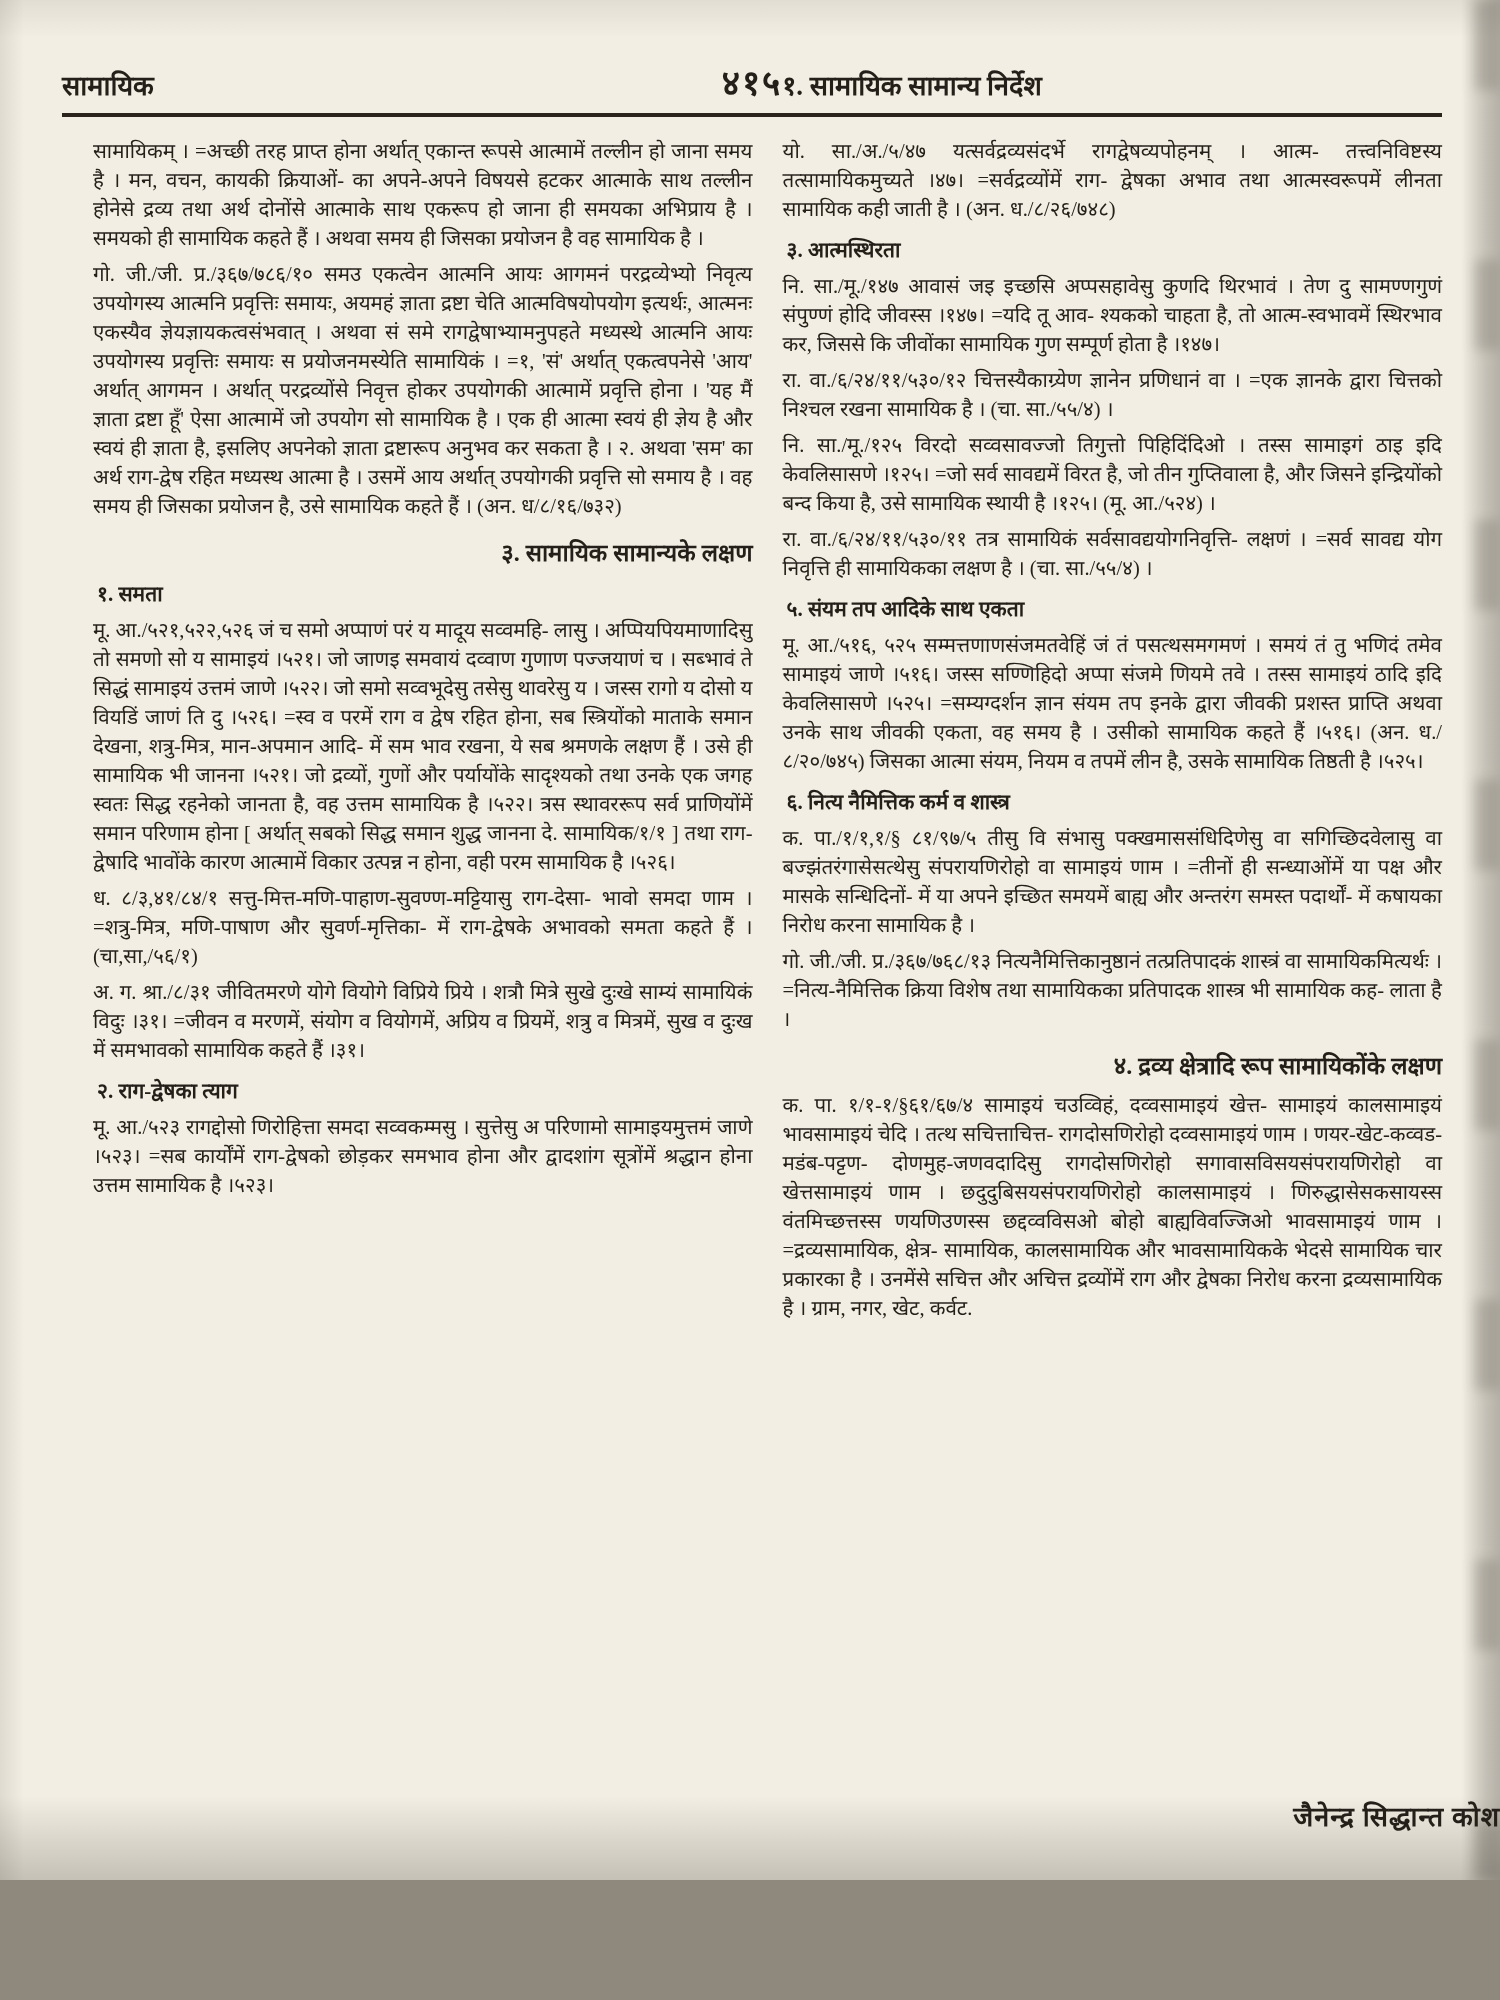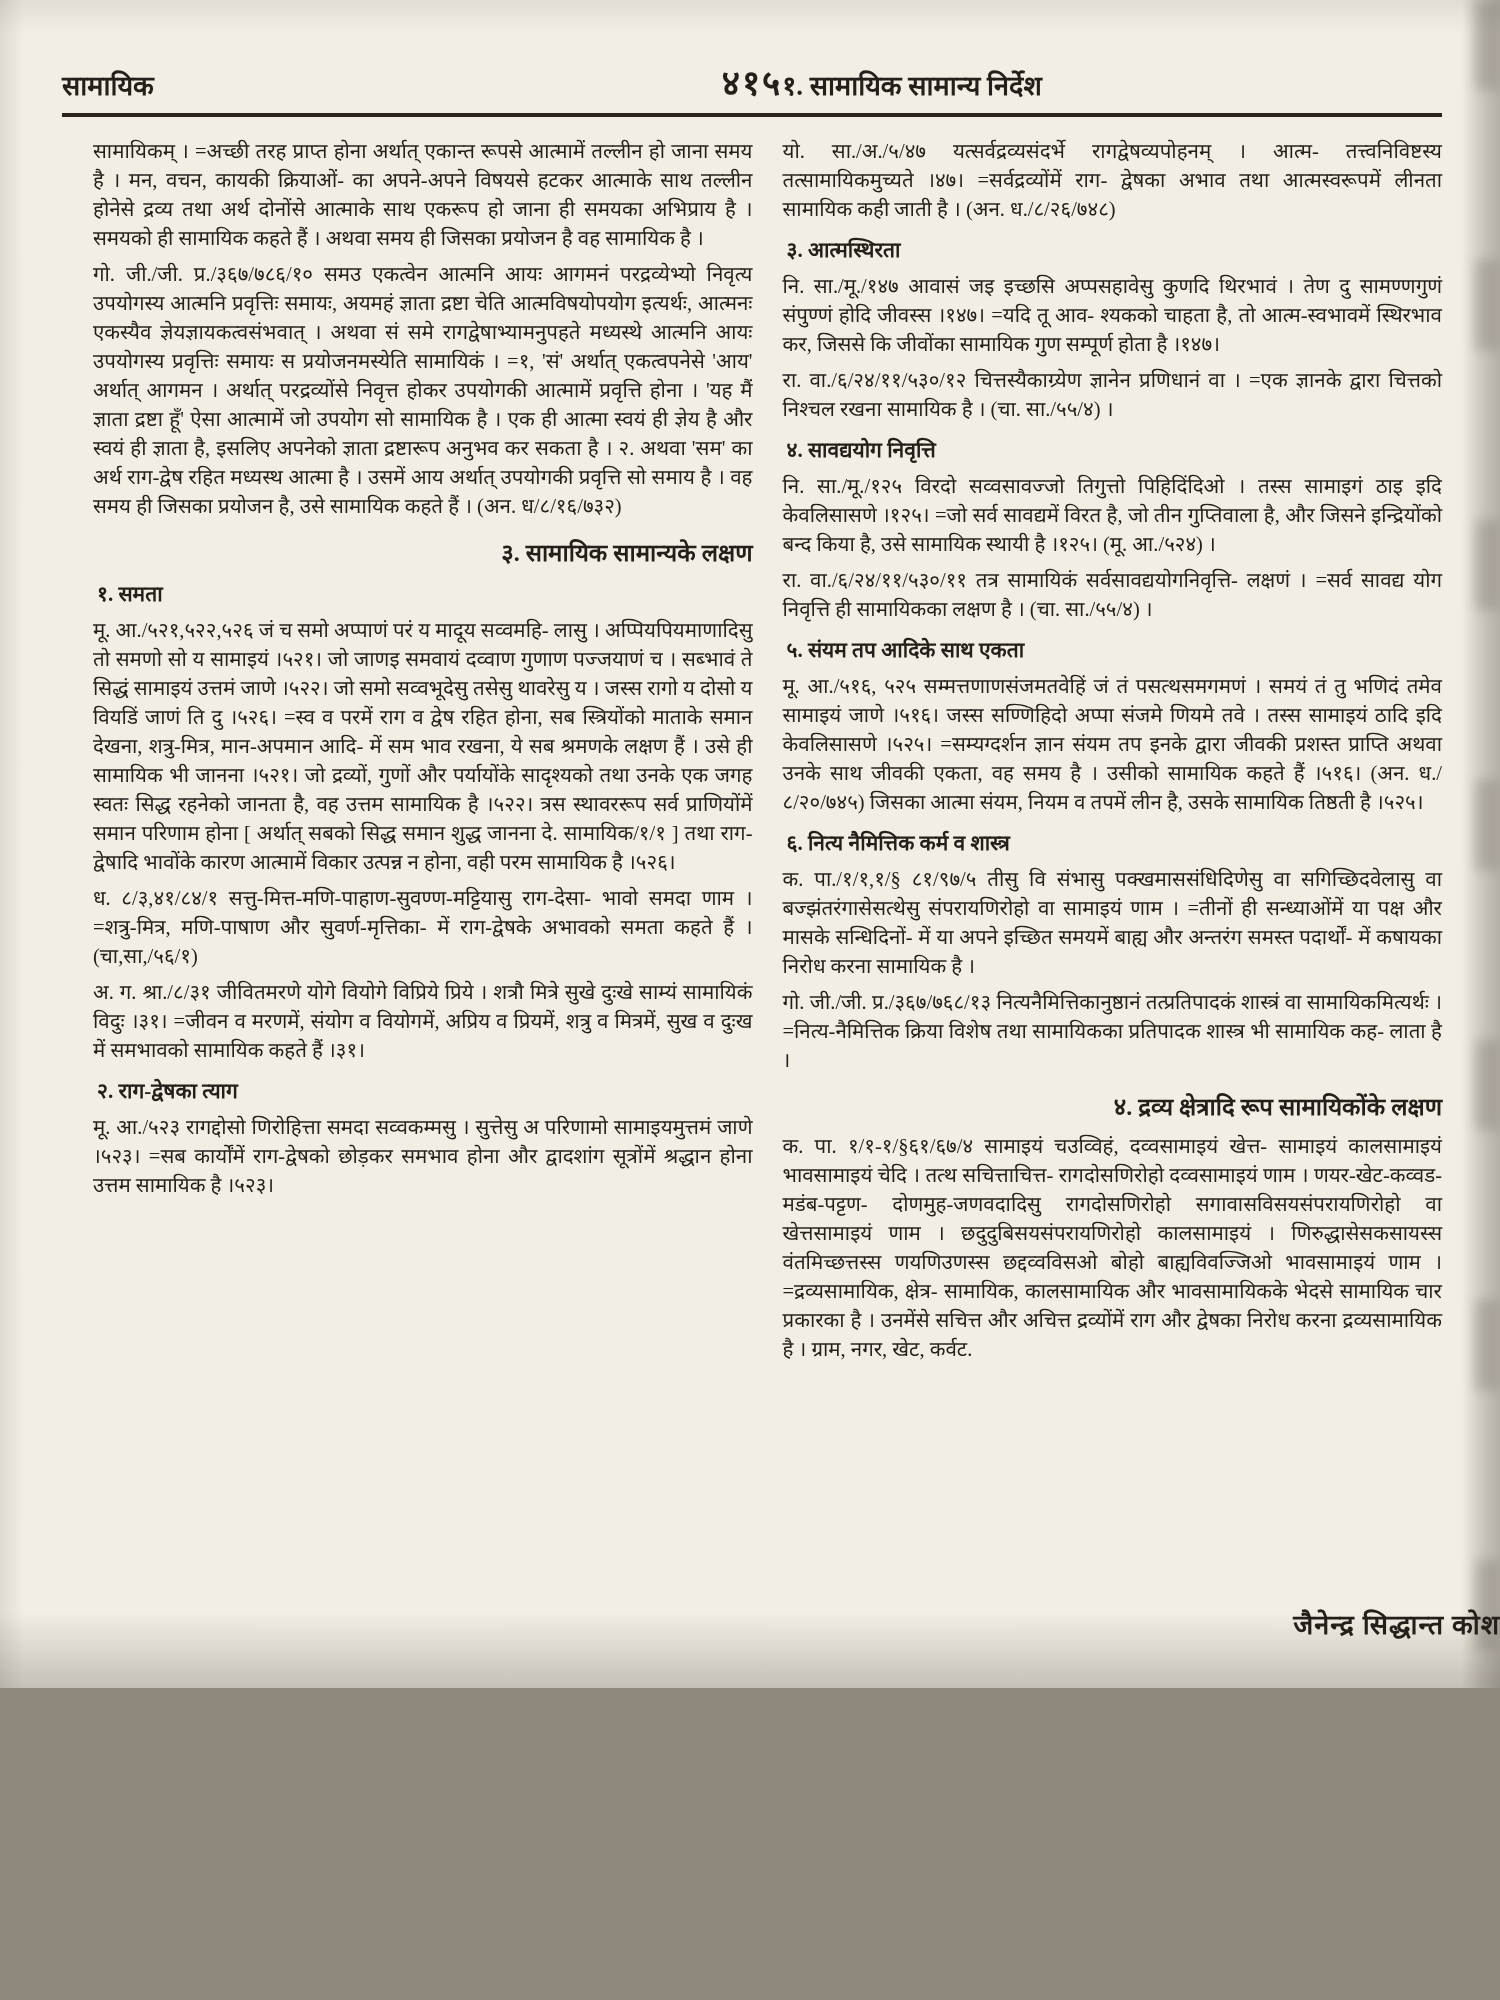--- a/index.html
+++ b/index.html
@@ -3,21 +3,21 @@
 <meta charset="utf-8">
 <style>
   html, body { margin: 0; padding: 0; }
   body {
     width: 1500px; height: 2000px;
     background: #8e887d;
     font-family: "Liberation Serif", "DejaVu Serif", serif;
   }
   .scan {
     position: relative;
-    width: 1500px; height: 1688px;
+    width: 1500px; height: 1880px;
     box-sizing: border-box;
     background:
       linear-gradient(to left,  rgba(52,47,41,0.30) 0%, rgba(52,47,41,0) 2.6%),
       linear-gradient(to right, rgba(52,47,41,0.10) 0%, rgba(52,47,41,0) 1.6%),
       linear-gradient(to top,   rgba(82,75,64,0.28) 0%, rgba(82,75,64,0) 4.5%),
       linear-gradient(to bottom,rgba(82,75,64,0.10) 0%, rgba(82,75,64,0) 2%),
       #f2eee3;
     padding: 58px 58px 0 62px;
     color: #241f19;
     overflow: hidden;
@@ -107,21 +107,20 @@
       <p class="para">अ. ग. श्रा./८/३१ जीवितमरणे योगे वियोगे विप्रिये प्रिये । शत्रौ मित्रे सुखे दुःखे साम्यं सामायिकं विदुः ।३१। =जीवन व मरणमें, संयोग व वियोगमें, अप्रिय व प्रियमें, शत्रु व मित्रमें, सुख व दुःख में समभावको सामायिक कहते हैं ।३१।</p>
       <h3 class="h-sub">२. राग-द्वेषका त्याग</h3>
       <p class="para">मू. आ./५२३ रागद्दोसो णिरोहित्ता समदा सव्वकम्मसु । सुत्तेसु अ परिणामो सामाइयमुत्तमं जाणे ।५२३। =सब कार्योंमें राग-द्वेषको छोड़कर समभाव होना और द्वादशांग सूत्रोंमें श्रद्धान होना उत्तम सामायिक है ।५२३।</p>
     </section>
 
     <section class="col">
       <p class="para">यो. सा./अ./५/४७ यत्सर्वद्रव्यसंदर्भे रागद्वेषव्यपोहनम् । आत्म- तत्त्वनिविष्टस्य तत्सामायिकमुच्यते ।४७। =सर्वद्रव्योंमें राग- द्वेषका अभाव तथा आत्मस्वरूपमें लीनता सामायिक कही जाती है । (अन. ध./८/२६/७४८)</p>
       <h3 class="h-sub">३. आत्मस्थिरता</h3>
       <p class="para">नि. सा./मू./१४७ आवासं जइ इच्छसि अप्पसहावेसु कुणदि थिरभावं । तेण दु सामण्णगुणं संपुण्णं होदि जीवस्स ।१४७। =यदि तू आव- श्यकको चाहता है, तो आत्म-स्वभावमें स्थिरभाव कर, जिससे कि जीवोंका सामायिक गुण सम्पूर्ण होता है ।१४७।</p>
       <p class="para">रा. वा./६/२४/११/५३०/१२ चित्तस्यैकाग्र्येण ज्ञानेन प्रणिधानं वा । =एक ज्ञानके द्वारा चित्तको निश्चल रखना सामायिक है । (चा. सा./५५/४) ।</p>
-      <h3 class="h-sub">४. सावद्ययोग निवृत्ति</h3>
       <p class="para">नि. सा./मू./१२५ विरदो सव्वसावज्जो तिगुत्तो पिहिदिंदिओ । तस्स सामाइगं ठाइ इदि केवलिसासणे ।१२५। =जो सर्व सावद्यमें विरत है, जो तीन गुप्तिवाला है, और जिसने इन्द्रियोंको बन्द किया है, उसे सामायिक स्थायी है ।१२५। (मू. आ./५२४) ।</p>
       <p class="para">रा. वा./६/२४/११/५३०/११ तत्र सामायिकं सर्वसावद्ययोगनिवृत्ति- लक्षणं । =सर्व सावद्य योग निवृत्ति ही सामायिकका लक्षण है । (चा. सा./५५/४) ।</p>
       <h3 class="h-sub">५. संयम तप आदिके साथ एकता</h3>
       <p class="para">मू. आ./५१६, ५२५ सम्मत्तणाणसंजमतवेहिं जं तं पसत्थसमगमणं । समयं तं तु भणिदं तमेव सामाइयं जाणे ।५१६। जस्स सण्णिहिदो अप्पा संजमे णियमे तवे । तस्स सामाइयं ठादि इदि केवलिसासणे ।५२५। =सम्यग्दर्शन ज्ञान संयम तप इनके द्वारा जीवकी प्रशस्त प्राप्ति अथवा उनके साथ जीवकी एकता, वह समय है । उसीको सामायिक कहते हैं ।५१६। (अन. ध./८/२०/७४५) जिसका आत्मा संयम, नियम व तपमें लीन है, उसके सामायिक तिष्ठती है ।५२५।</p>
       <h3 class="h-sub">६. नित्य नैमित्तिक कर्म व शास्त्र</h3>
       <p class="para">क. पा./१/१,१/§ ८१/९७/५ तीसु वि संभासु पक्खमाससंधिदिणेसु वा सगिच्छिदवेलासु वा बज्झंतरंगासेसत्थेसु संपरायणिरोहो वा सामाइयं णाम । =तीनों ही सन्ध्याओंमें या पक्ष और मासके सन्धिदिनों- में या अपने इच्छित समयमें बाह्य और अन्तरंग समस्त पदार्थों- में कषायका निरोध करना सामायिक है ।</p>
       <p class="para">गो. जी./जी. प्र./३६७/७६८/१३ नित्यनैमित्तिकानुष्ठानं तत्प्रतिपादकं शास्त्रं वा सामायिकमित्यर्थः । =नित्य-नैमित्तिक क्रिया विशेष तथा सामायिकका प्रतिपादक शास्त्र भी सामायिक कह- लाता है ।</p>
       <h2 class="h-section">४. द्रव्य क्षेत्रादि रूप सामायिकोंके लक्षण</h2>
       <p class="para">क. पा. १/१-१/§६१/६७/४ सामाइयं चउव्विहं, दव्वसामाइयं खेत्त- सामाइयं कालसामाइयं भावसामाइयं चेदि । तत्थ सचित्ताचित्त- रागदोसणिरोहो दव्वसामाइयं णाम । णयर-खेट-कव्वड-मडंब-पट्टण- दोणमुह-जणवदादिसु रागदोसणिरोहो सगावासविसयसंपरायणिरोहो वा खेत्तसामाइयं णाम । छदुदुबिसयसंपरायणिरोहो कालसामाइयं । णिरुद्धासेसकसायस्स वंतमिच्छत्तस्स णयणिउणस्स छद्दव्वविसओ बोहो बाह्यविवज्जिओ भावसामाइयं णाम । =द्रव्यसामायिक, क्षेत्र- सामायिक, कालसामायिक और भावसामायिकके भेदसे सामायिक चार प्रकारका है । उनमेंसे सचित्त और अचित्त द्रव्योंमें राग और द्वेषका निरोध करना द्रव्यसामायिक है । ग्राम, नगर, खेट, कर्वट.</p>
     </section>

